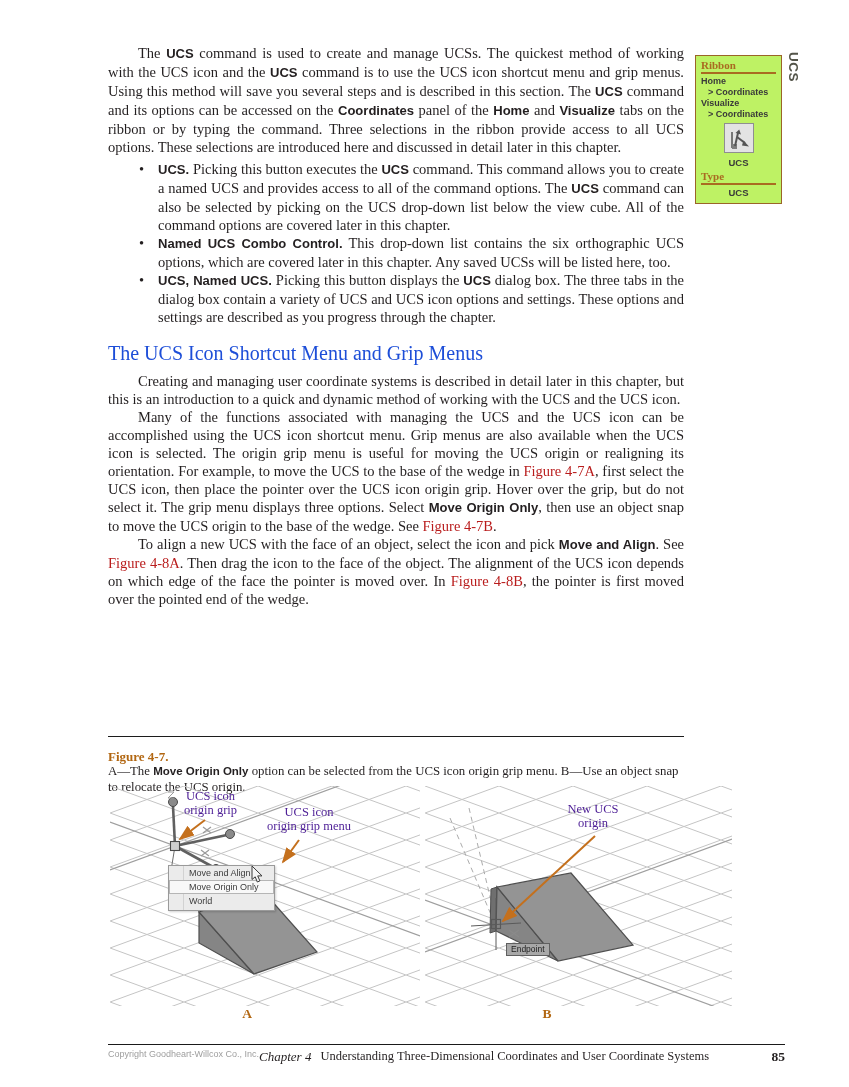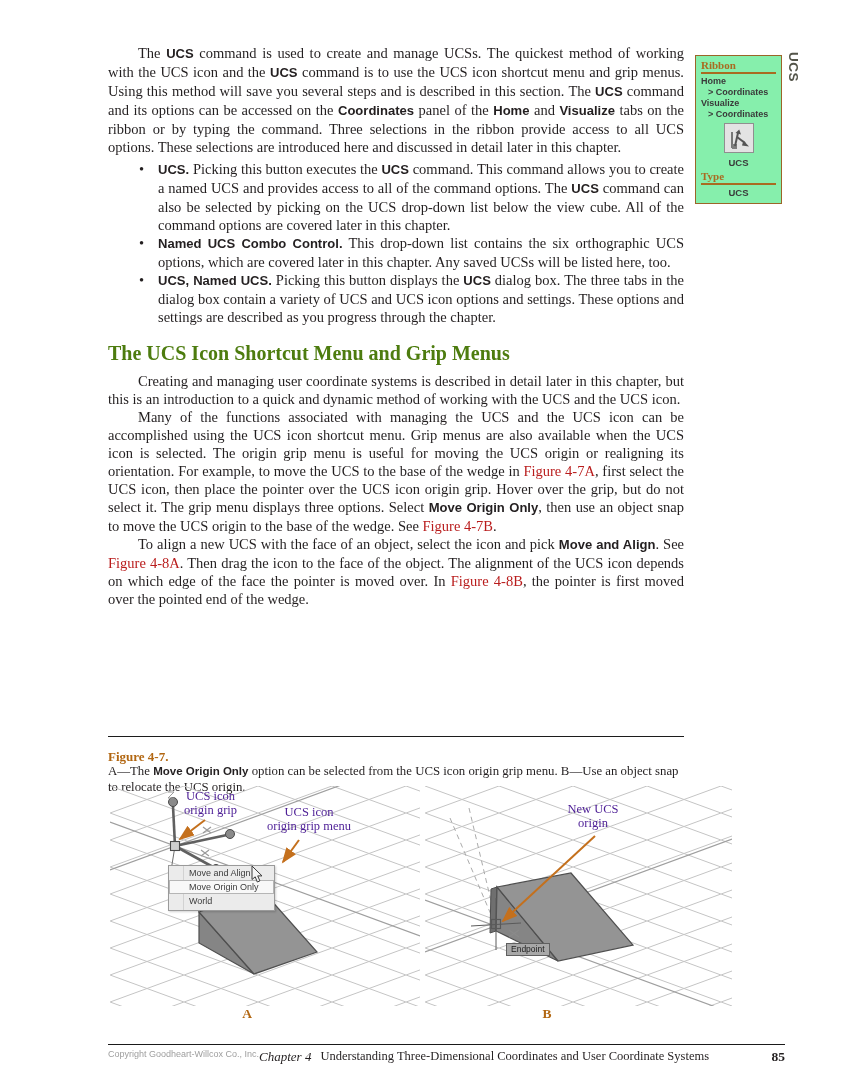--- a/index.html
+++ b/index.html
@@ -7,26 +7,26 @@
         font-family:"Liberation Serif",serif;color:#231f20;}
 
   
   .main{position:absolute;left:108px;top:44px;width:576px;}
   .para{font-size:14.5px;line-height:18px;text-align:justify;margin:0;text-indent:30px;}
   .bullet{font-size:14.5px;line-height:18px;text-align:justify;position:relative;
           padding-left:50px;margin:0;}
   .bullet::before{content:"\2022";position:absolute;left:31px;top:0;}
   .seg-b{font-family:"Liberation Sans",sans-serif;font-weight:700;font-size:0.90em;}
   .seg-f{font-weight:400;color:#b91c1c;}
-  .section-heading{font-size:20px;line-height:24px;font-weight:700;color:#4d7c0f;
+  .section-heading{font-size:20px;line-height:24px;font-weight:400;color:#1d4ed8;
           margin:15px 0 7px 0;text-indent:0;}
 
   
   .ribbon-box{position:absolute;left:695px;top:55px;width:87px;box-sizing:border-box;
-          background:#86efac;border:1.5px solid #9a6528;padding:3px 5px 5px 5px;}
+          background:#bef264;border:1.5px solid #9a6528;padding:3px 5px 5px 5px;}
   .rb-head{font-family:"Liberation Serif",serif;font-weight:700;font-size:11px;color:#a96b21;
           border-bottom:2px solid #a96b21;padding-bottom:1px;margin-bottom:2px;}
   .rb-line{font-family:"Liberation Sans",sans-serif;font-weight:700;font-size:9px;
           color:#3a3a3a;line-height:11px;}
   .rb-sub{padding-left:7px;}
   .rb-btn-wrap{text-align:center;margin:3px 0 1px 0;}
   .rb-btn{display:inline-block;width:28px;height:28px;background:#e3e3e3;
           border:1px solid #8f8f8f;}
   .rb-btn-label{font-family:"Liberation Sans",sans-serif;font-weight:700;font-size:9.5px;
           color:#3a3a3a;text-align:center;margin-bottom:2px;}

